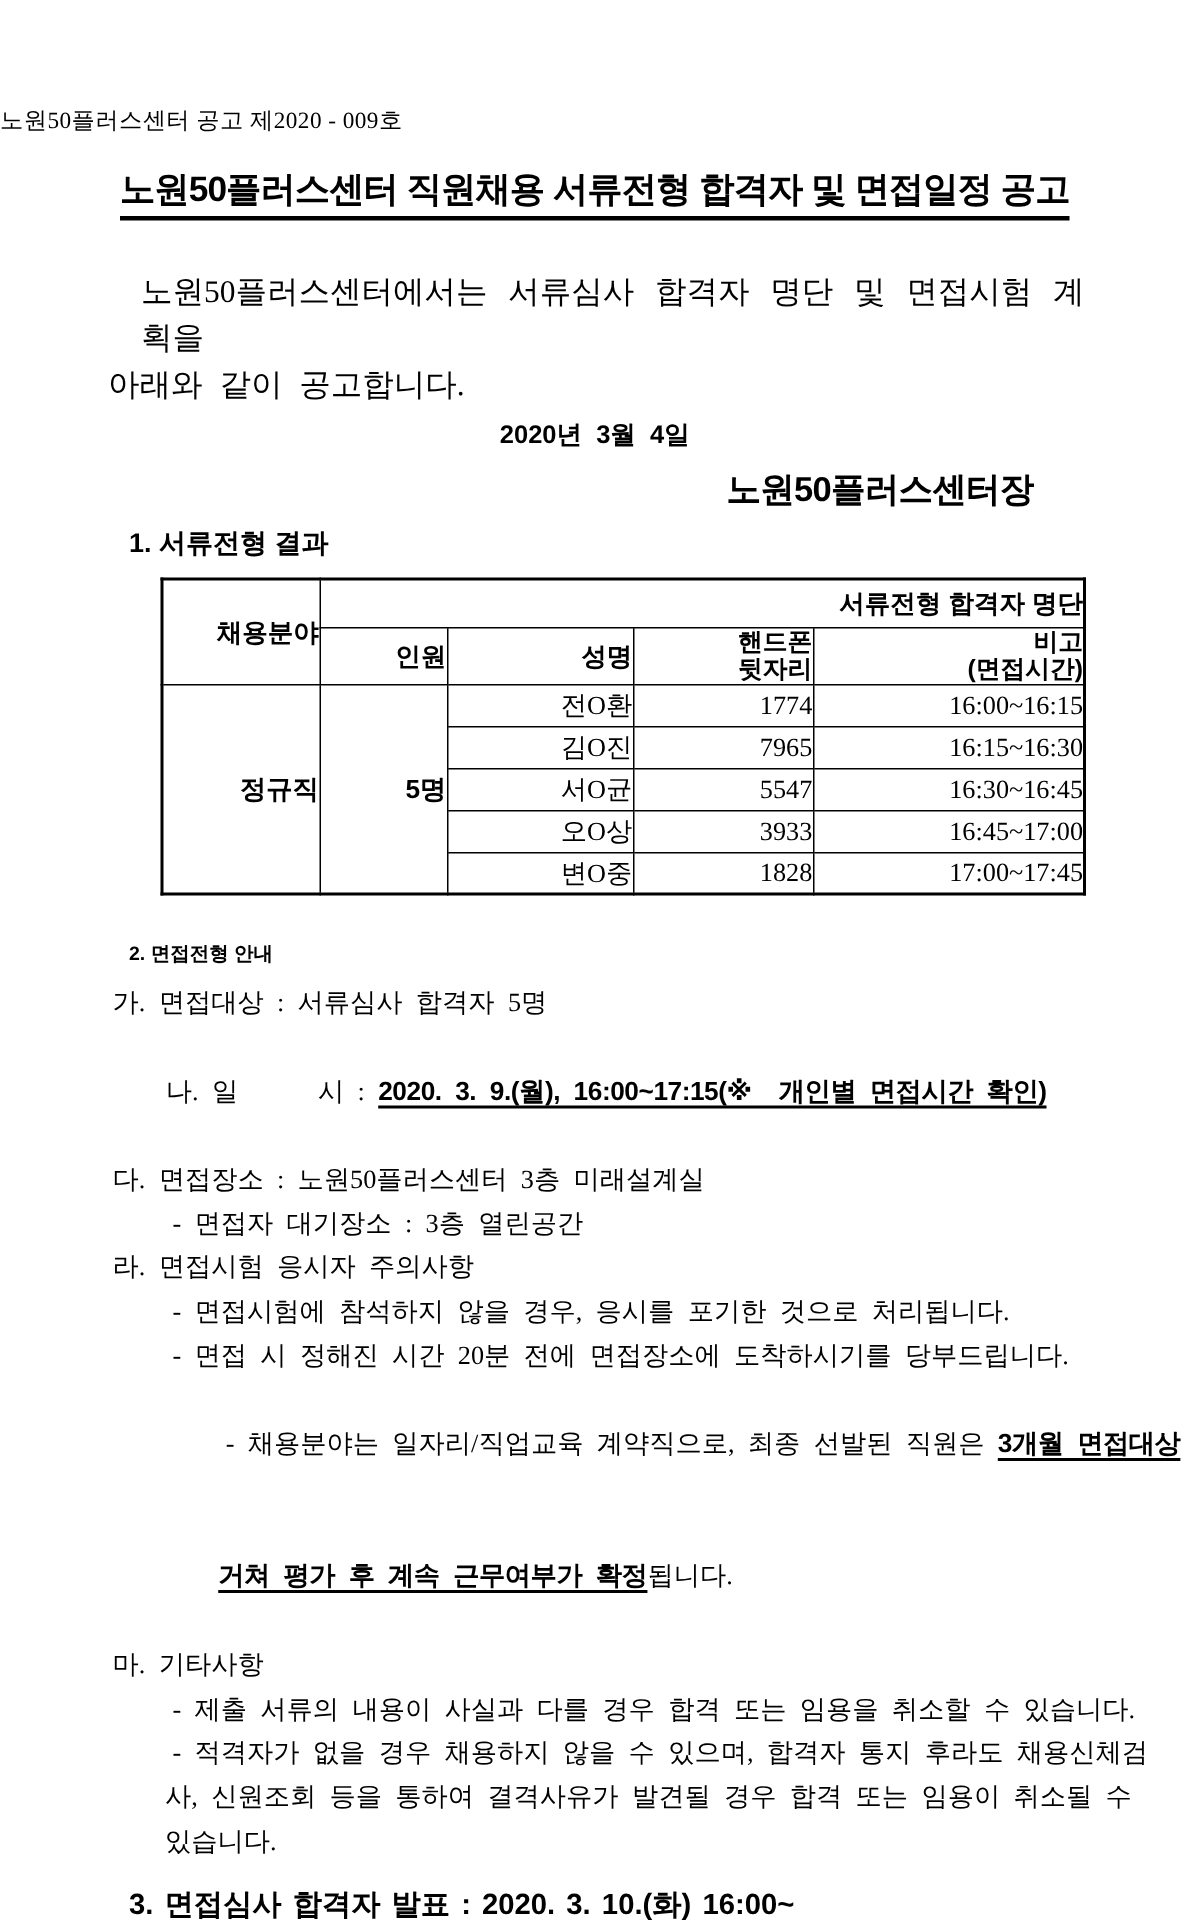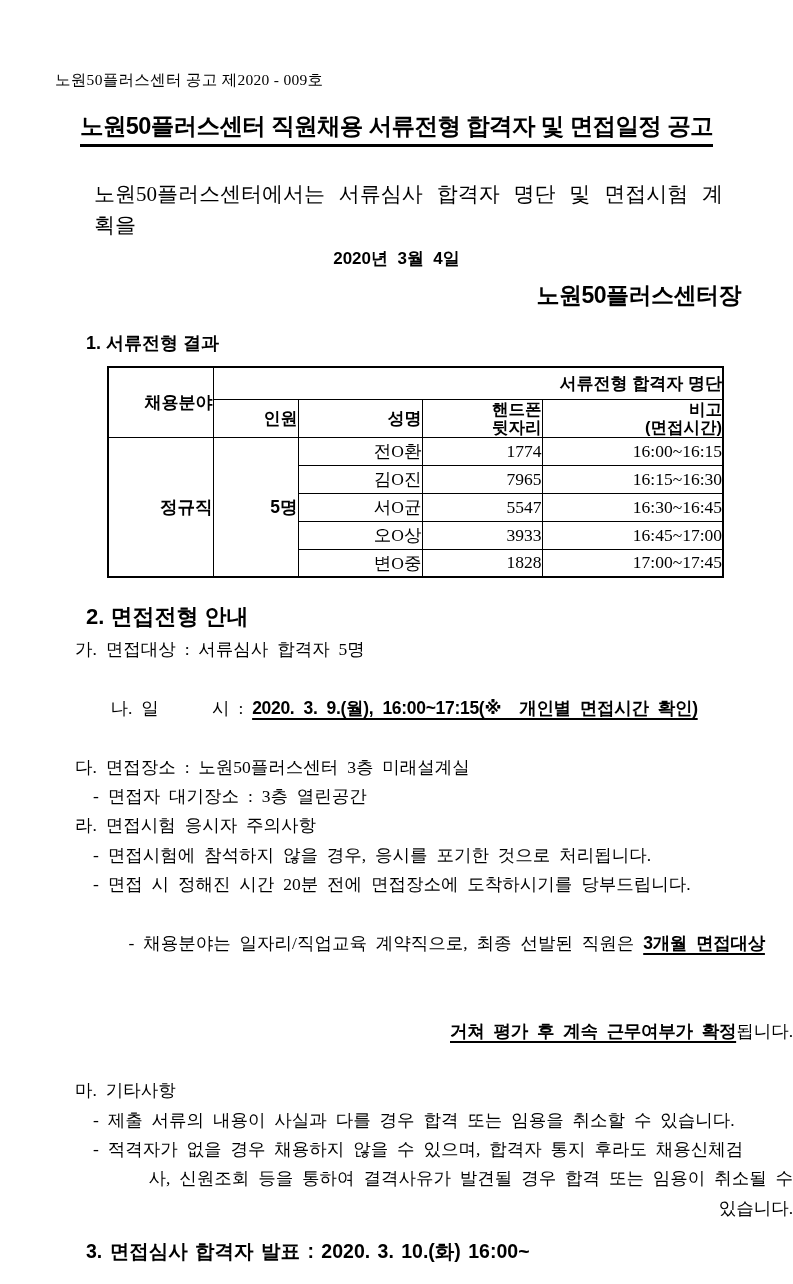--- a/index.html
+++ b/index.html
@@ -5,74 +5,75 @@
   * { margin:0; padding:0; box-sizing:border-box; }
   html,body { background:#ffffff; }
   body {
     width:793px; height:1284px; overflow:hidden;
     color:#000; background:#fff;
     font-family:"Liberation Serif","DejaVu Serif",serif;
   }
   .gothic { font-family:"Liberation Sans","DejaVu Sans",sans-serif; font-weight:700; }
   .pre { white-space:pre-wrap; }
 
-  .doc-number { padding-top:70px; margin-left:55px; font-size:15.5px; letter-spacing:0.3px; }
+  .doc-number { padding-top:70px; font-size:15.5px; letter-spacing:0.3px; }
 
   .title-row { text-align:center; margin-top:20px; }
   .title {
     display:inline-block; font-size:23.5px; letter-spacing:-0.6px;
     border-bottom:3px solid #000; padding-bottom:3px; line-height:30px;text-align:center;
   }
 
   .intro { margin:32px 70px 0 72px; font-size:21px; line-height:31px; word-spacing:6px; }
   .intro-l1 { padding-left:22px; text-align:justify; text-align-last:justify; }
 
   .date-line { text-align:center; margin-top:6px; font-size:17px; }
-  .signature-line { text-align:right; padding-right:52px; margin-top:10px; font-size:23px; letter-spacing:-0.5px; }
+  .signature-line { text-align:right; padding-right:104px; margin-top:10px; font-size:23px; letter-spacing:-0.5px; }
 
   .sec-heading { margin-left:86px; font-size:18px; line-height:25px; }
-  .s1 { margin-top:20px; }
-  .s2 { margin-top:26px; font-size:22px; }
+  .s1 { margin-top:8px; }
+  .s2 { margin-top:26px; font-size:13px; }
   .s3 { margin-top:16px; font-size:19.5px; word-spacing:2px; }
   .s4 { margin-top:27px; font-size:19.5px; word-spacing:2px; }
 
   table.results {
     margin:10px 0 0 107px; border-collapse:collapse; border:2px solid #000;
     table-layout:fixed; width:615px;
   }
   table.results td { border:1px solid #000; text-align:right; vertical-align:middle; }
   td.th { font-family:"Liberation Sans","DejaVu Sans",sans-serif; font-weight:700; font-size:17px; }
   td.th .l2 { display:block; font-size:16.5px; line-height:18px; }
   tr.h1 td { height:32px; }
   tr.h2 td { height:38px; }
   tr.dr td { height:28px; font-size:17.5px; }
   td.cat, td.cnt { font-size:18px; }
 
   .list { margin-top:6px; font-size:17.5px; line-height:29.4px; word-spacing:4.5px; }
   .li { white-space:pre-wrap; }
   .lv1 { padding-left:75px; }
-  .lv2 { padding-left:93px; }
-  .cont { padding-left:110px;text-align:right; }
+  .lv2 { padding-left:93px;margin-left:22px; }
+  .cont { padding-left:110px; }
   .bu {
     font-family:"Liberation Sans","DejaVu Sans",sans-serif; font-weight:700;
     text-decoration:underline; text-decoration-thickness:2px; text-underline-offset:4px;
     letter-spacing:-0.3px;
   }
 </style>
 </head>
 <body>
 
 <div class="doc-number pre">노원50플러스센터 공고 제2020 - 009호</div>
 
 <div class="title-row">
   <span class="title gothic">노원50플러스센터 직원채용 서류전형 합격자 및 면접일정 공고</span>
 </div>
 
 <div class="intro">
   <div class="intro-l1">노원50플러스센터에서는 서류심사 합격자 명단 및 면접시험 계획을</div>
+  <div class="intro-l2">아래와 같이 공고합니다.</div>
 </div>
 
 <div class="date-line gothic pre">2020년  3월  4일</div>
 
 <div class="signature-line gothic">노원50플러스센터장</div>
 
 <div class="sec-heading s1 gothic">1. 서류전형 결과</div>
 
 <table class="results">
   <colgroup>

